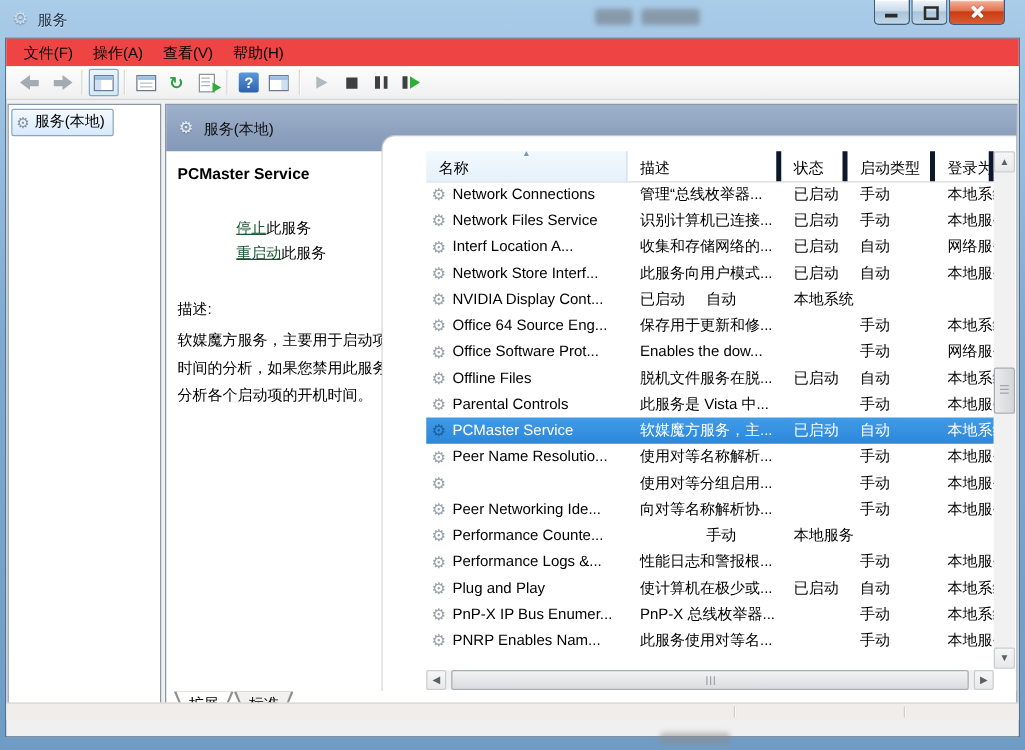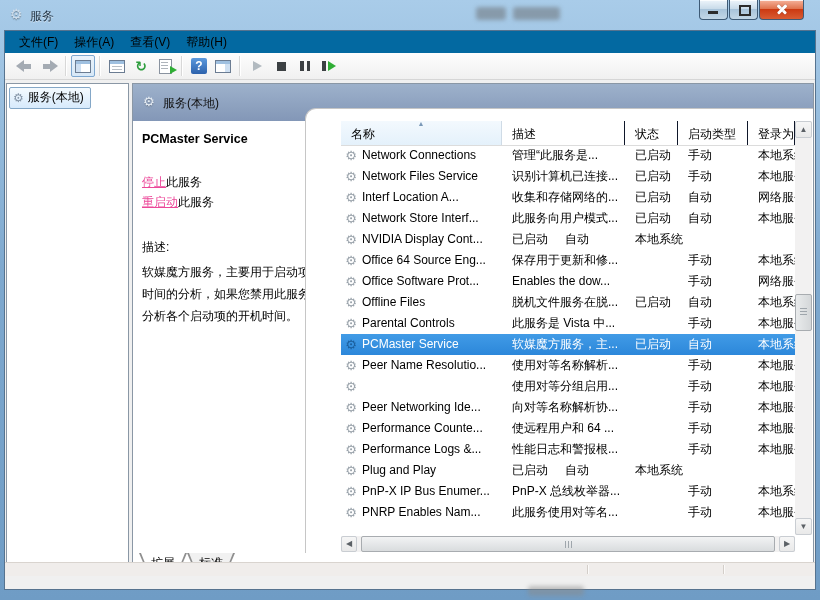--- a/index.html
+++ b/index.html
@@ -14,21 +14,21 @@
   .winbtn{position:relative;height:19px;border:1px solid #3e5a75;border-top:none;border-radius:0 0 4px 4px;
     background:linear-gradient(180deg,#eef5fb 0%,#cadcea 45%,#a9c4da 50%,#c2d7e7 100%);box-shadow:inset 0 1px 0 rgba(255,255,255,.8);margin-left:1px;}
   .winbtn.min,.winbtn.max{width:27px;}
   .winbtn.close{width:43px;background:linear-gradient(180deg,#f6b39b 0%,#e0744f 45%,#cc3a12 50%,#d95c33 100%);}
   .glyph-min{position:absolute;left:8px;bottom:5px;width:10px;height:3px;background:#2c2c2c;}
   .glyph-max{position:absolute;left:9px;top:5px;width:8px;height:7px;border:2px solid #2c2c2c;}
   .glyph-close-a,.glyph-close-b{position:absolute;left:16px;top:8px;width:12px;height:2.5px;background:#fff;border-radius:1px;box-shadow:0 0 1px rgba(0,0,0,.4);}
   .glyph-close-a{transform:rotate(45deg);} .glyph-close-b{transform:rotate(-45deg);}
   
   #client{position:absolute;left:4px;top:30px;width:812px;height:560px;background:#f0f0f0;border:1px solid #56738f;box-sizing:border-box;}
-  #menubar{position:absolute;left:0;top:0;right:0;height:22px;background:#0369a1;border-bottom:1px solid #e4e4e4;display:flex;align-items:center;padding-left:6px;}
+  #menubar{position:absolute;left:0;top:0;right:0;height:22px;background:#ef4444;border-bottom:1px solid #e4e4e4;display:flex;align-items:center;padding-left:6px;}
   .menu-item{padding:3px 8px;}
   #toolbar{position:absolute;left:0;top:22px;right:0;height:26px;background:linear-gradient(180deg,#fdfdfd,#f0f0f0);border-bottom:1px solid #d6d6d6;display:flex;align-items:center;padding-left:8px;}
   .tbtn{width:24px;height:22px;display:flex;align-items:center;justify-content:center;position:relative;}
   .tbtn.pressed{border:1px solid #7da7d0;background:linear-gradient(180deg,#eaf3fb,#d7e8f7);border-radius:2px;box-sizing:border-box;}
   .tsep{width:1px;height:20px;background:#d8d8d8;border-right:1px solid #fff;margin:0 4px;}
   
   .nav-arrow{position:relative;width:18px;height:12px;}
   .nav-arrow .tri{position:absolute;top:0;width:0;height:0;border-top:6px solid transparent;border-bottom:6px solid transparent;}
   .nav-arrow .tail{position:absolute;top:3.5px;width:8px;height:5px;background:#a4abb3;}
   .nav-back .tri{left:0;border-right:8px solid #a4abb3;} .nav-back .tail{left:7px;}
@@ -56,28 +56,28 @@
   .tree-gear{font-size:12px;color:#8494a6;}
   #right-pane{position:absolute;left:127px;top:3px;right:1px;bottom:0;background:#fff;border:1px solid #8a97a5;box-sizing:border-box;}
   #band{position:absolute;left:0;top:0;right:0;height:37px;background:linear-gradient(180deg,#9db1cb,#8397b7);}
   #band .gear{position:absolute;left:10px;top:10px;font-size:13px;color:#e6edf4;text-shadow:0 1px 1px rgba(0,0,0,.25);}
   #band .t{position:absolute;left:30px;top:11px;color:#111;}
   
   #detail{position:absolute;left:9px;top:48px;width:204px;}
   #svc-title{font-weight:bold;font-size:12.5px;}
   .link-line{position:absolute;left:0;white-space:nowrap;}
   #link-stop-line{top:42px;} #link-restart-line{top:62px;}
-  .blue-link{color:#ec4899;text-decoration:underline;cursor:pointer;}
+  .blue-link{color:#14532d;text-decoration:underline;cursor:pointer;margin-left:47px;}
   #desc-label{position:absolute;left:0;top:107px;}
   #desc-text{position:absolute;left:0;top:129px;width:206px;line-height:22px;}
   
   #list-box{position:absolute;left:172px;top:24px;right:0;bottom:22px;background:#fff;border-top:1px solid #c6c6c6;border-left:1px solid #c6c6c6;border-top-left-radius:11px;}
   #lv{position:absolute;left:35px;top:12px;right:18px;bottom:17px;}
   #lv-header{position:absolute;left:0;top:0;right:0;height:24px;display:flex;border-bottom:1px solid #dcdcdc;background:#fff;}
-  .hcell{position:relative;box-sizing:border-box;border-right:1px solid #0f172a;padding:5px 0 0 10px;white-space:nowrap;overflow:hidden;}
+  .hcell{position:relative;box-sizing:border-box;border-right:4px solid #0f172a;padding:5px 0 0 10px;white-space:nowrap;overflow:hidden;}
   .hcell.name{background:linear-gradient(180deg,#f3f9fe,#e4f1fb);border-right:1px solid #cfdbe6;}
   .sort-arrow{position:absolute;left:50%;top:-1px;transform:translateX(-50%);font-size:7px;color:#7b99b8;}
   #rows{position:absolute;left:0;top:24px;right:0;}
   .row{display:flex;height:21px;line-height:21px;white-space:nowrap;}
   .row .cell{box-sizing:border-box;overflow:hidden;padding-left:10px;}
   .c-name{display:flex;align-items:center;padding-left:2px !important;gap:3px;}
   .row .gear{font-size:13px;color:#9aa3ab;flex:0 0 16px;text-align:center;}
   .row.selected{background:linear-gradient(180deg,#419be6,#2c87da);color:#fff;}
   .row.selected .gear{color:#1b5f9e;}
   .w-name{width:161px;} .w-desc{width:123px;} .w-status{width:53px;} .w-startup{width:70px;} .w-logon{flex:1;}
@@ -242,21 +242,21 @@
               <div class="hcell w-status">状态</div>
               <div class="hcell w-startup">启动类型</div>
               <div class="hcell w-logon">登录为</div>
             </div>
             <div id="rows">
   <div class="row">
     <div class="cell c-name w-name">
                     <span class="gear">⚙</span>
                     <span class="txt">Network Connections</span>
                   </div>
-    <div class="cell c-desc w-desc">管理“此服务是...</div>
+    <div class="cell c-desc w-desc">管理“总线枚举器...</div>
     <div class="cell c-status w-status">已启动</div>
     <div class="cell c-startup w-startup">手动</div>
     <div class="cell c-logon w-logon">本地系统</div>
   </div>
 
   <div class="row">
     <div class="cell c-name w-name">
                     <span class="gear">⚙</span>
                     <span class="txt">Network Files Service</span>
                   </div>
@@ -383,21 +383,20 @@
     <div class="cell c-status w-status"></div>
     <div class="cell c-startup w-startup">手动</div>
     <div class="cell c-logon w-logon">本地服务</div>
   </div>
 
   <div class="row">
     <div class="cell c-name w-name">
                     <span class="gear">⚙</span>
                     <span class="txt">Performance Counte...</span>
                   </div>
-    <div class="cell c-desc w-desc">使远程用户和 64 ...</div>
     <div class="cell c-status w-status"></div>
     <div class="cell c-startup w-startup">手动</div>
     <div class="cell c-logon w-logon">本地服务</div>
   </div>
 
   <div class="row">
     <div class="cell c-name w-name">
                     <span class="gear">⚙</span>
                     <span class="txt">Performance Logs &amp;...</span>
                   </div>
@@ -405,20 +404,21 @@
     <div class="cell c-status w-status"></div>
     <div class="cell c-startup w-startup">手动</div>
     <div class="cell c-logon w-logon">本地服务</div>
   </div>
 
   <div class="row">
     <div class="cell c-name w-name">
                     <span class="gear">⚙</span>
                     <span class="txt">Plug and Play</span>
                   </div>
+    <div class="cell c-desc w-desc">使计算机在极少或...</div>
     <div class="cell c-status w-status">已启动</div>
     <div class="cell c-startup w-startup">自动</div>
     <div class="cell c-logon w-logon">本地系统</div>
   </div>
 
   <div class="row">
     <div class="cell c-name w-name">
                     <span class="gear">⚙</span>
                     <span class="txt">PnP-X IP Bus Enumer...</span>
                   </div>

